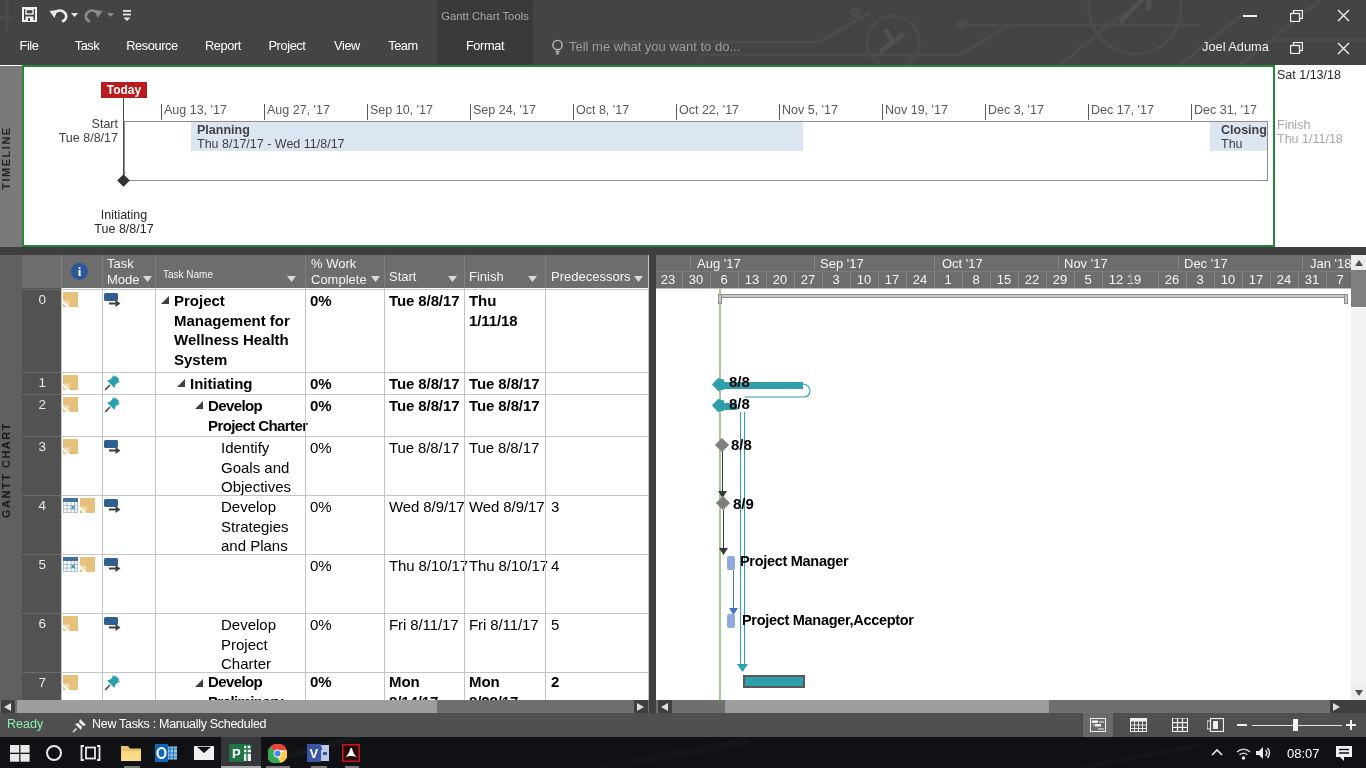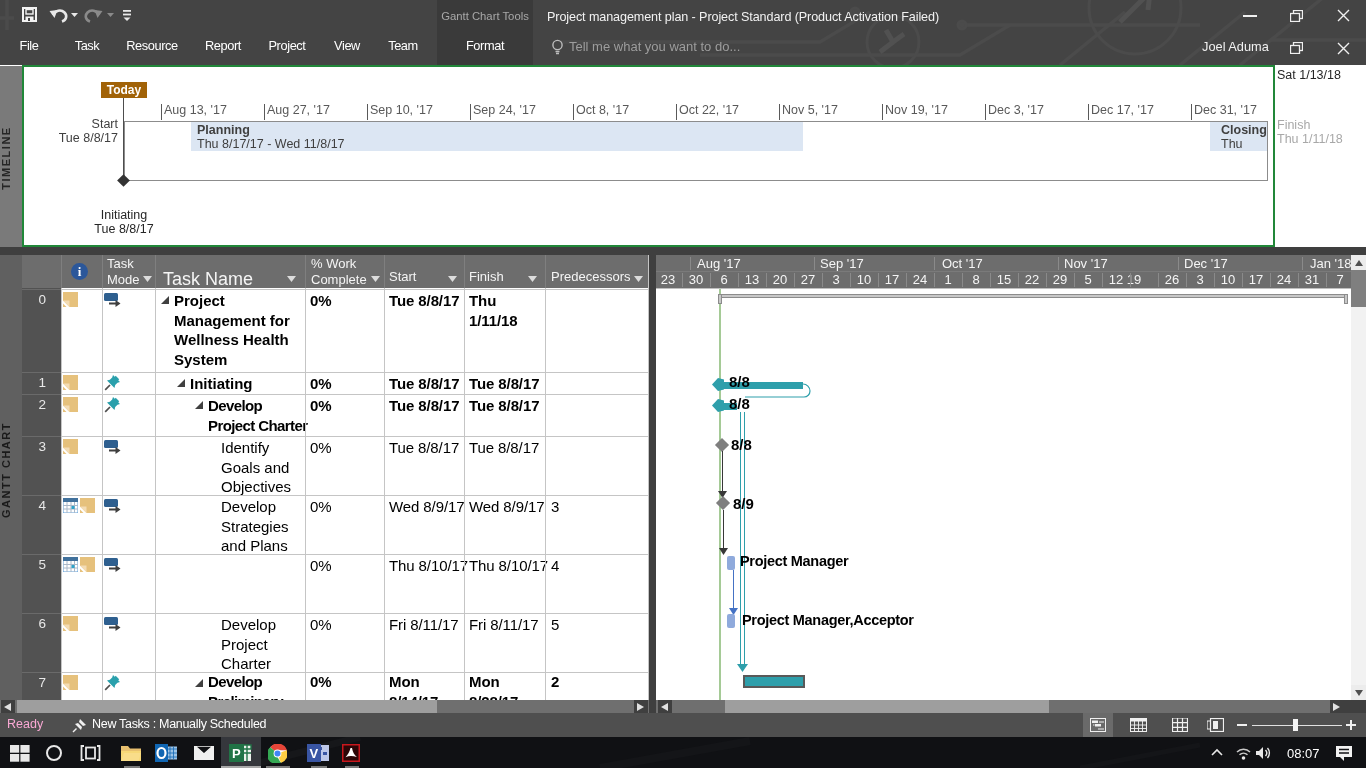--- a/index.html
+++ b/index.html
@@ -49,21 +49,20 @@
 <path d="M18.5 4 L10.5 3 L13.5 11 Z" fill="#8a8a8a"></path>
 <path d="M23 6 L30 6 L26.5 10 Z" fill="#8a8a8a"></path>
 </svg>
 <svg class="abs" style="left:121px;top:9px" width="12" height="12" viewBox="0 0 12 12">
 <rect x="2" y="1" width="8" height="1.8" fill="#e8e8e8"></rect>
 <rect x="2" y="4.6" width="8" height="1.8" fill="#e8e8e8"></rect>
 <path d="M2.5 8.5 L9.5 8.5 L6 12 Z" fill="#e8e8e8"></path>
 </svg>
 <div class="abs" style="left:437px;top:0;width:96px;height:65px;background:#3a3a3a;"></div>
 <div class="abs" style="left:437px;top:10px;width:96px;text-align:center;font-size:11.3px;color:#a8a8a8;white-space:nowrap;">Gantt Chart Tools</div>
-<div class="abs" style="left:547px;top:10px;font-size:12.6px;letter-spacing:-0.1px;color:#f2f2f2;white-space:nowrap;">Project management plan - Project Standard (Product Activation Failed)</div>
 <div class="abs" style="left:1243px;top:15px;width:14px;height:2px;background:#f0f0f0;"></div>
 <svg class="abs" style="left:1290px;top:10px" width="13" height="12" viewBox="0 0 13 12">
 <rect x="3.5" y="0.5" width="9" height="8" fill="none" stroke="#f0f0f0" stroke-width="1.3"></rect>
 <rect x="0.5" y="3.5" width="9" height="8" fill="#444444" stroke="#f0f0f0" stroke-width="1.3"></rect>
 </svg>
 <svg class="abs" style="left:1337px;top:9px" width="13" height="13" viewBox="0 0 13 13">
 <path d="M1 1 L12 12 M12 1 L1 12" stroke="#f0f0f0" stroke-width="1.4"></path>
 </svg>
 <div class="abs" style="left:-31px;top:38px;width:120px;text-align:center;font-size:12.8px;letter-spacing:-0.4px;color:#ffffff;">File</div>
 <div class="abs" style="left:27px;top:38px;width:120px;text-align:center;font-size:12.8px;letter-spacing:-0.4px;color:#ffffff;">Task</div>
@@ -84,21 +83,21 @@
 <rect x="0.5" y="3.5" width="9" height="8" fill="#444444" stroke="#f0f0f0" stroke-width="1.3"></rect>
 </svg>
 <svg class="abs" style="left:1337px;top:42px" width="13" height="13" viewBox="0 0 13 13">
 <path d="M1 1 L12 12 M12 1 L1 12" stroke="#f0f0f0" stroke-width="1.4"></path>
 </svg>
 </div>
 <div class="abs" style="left:0;top:65px;width:1366px;height:182px;background:#ffffff;">
 <div class="abs" style="left:0;top:1px;width:22px;height:181px;background:#7a7a7a;"></div>
 <div class="abs" style="left:-69px;top:82px;width:160px;height:22px;transform:rotate(-90deg);text-align:center;font-size:11px;font-weight:bold;letter-spacing:1.5px;color:#262626;">TIMELINE</div>
 <div class="abs" style="left:22px;top:0;width:1253px;height:182px;border:2px solid #218739;background:#ffffff;"></div>
-<div class="abs" style="left:101px;top:17px;width:46px;height:16px;background:#a16207;color:#ffffff;font-size:12px;font-weight:bold;text-align:center;line-height:16px;">Today</div>
+<div class="abs" style="left:101px;top:17px;width:46px;height:16px;background:#b91c1c;color:#ffffff;font-size:12px;font-weight:bold;text-align:center;line-height:16px;">Today</div>
 <div class="abs" style="left:123px;top:33px;width:1px;height:83px;background:#4d4d4d;"></div>
 <div class="abs" style="left:161px;top:39px;width:1px;height:16px;background:#595959;"></div>
 <div class="abs" style="left:164px;top:38px;font-size:12.5px;color:#595959;">Aug 13, '17</div>
 <div class="abs" style="left:264px;top:39px;width:1px;height:16px;background:#595959;"></div>
 <div class="abs" style="left:267px;top:38px;font-size:12.5px;color:#595959;">Aug 27, '17</div>
 <div class="abs" style="left:367px;top:39px;width:1px;height:16px;background:#595959;"></div>
 <div class="abs" style="left:370px;top:38px;font-size:12.5px;color:#595959;">Sep 10, '17</div>
 <div class="abs" style="left:470px;top:39px;width:1px;height:16px;background:#595959;"></div>
 <div class="abs" style="left:473px;top:38px;font-size:12.5px;color:#595959;">Sep 24, '17</div>
 <div class="abs" style="left:573px;top:39px;width:1px;height:16px;background:#595959;"></div>
@@ -129,21 +128,21 @@
 <div class="abs" style="left:64px;top:143px;width:120px;text-align:center;font-size:12.5px;color:#262626;">Initiating<br>Tue 8/8/17</div>
 <div class="abs" style="left:1277px;top:3px;font-size:12.5px;color:#262626;">Sat 1/13/18</div>
 <div class="abs" style="left:1277px;top:53px;font-size:12.5px;color:#a8a8a8;">Finish<br>Thu 1/11/18</div>
 </div>
 <div class="abs" style="left:0;top:247px;width:1366px;height:8px;background:#3f3f3f;"></div>
 <div class="abs" style="left:0;top:255px;width:1366px;height:445px;background:#ffffff;overflow:hidden;">
 <div class="abs" style="left:0;top:0;width:22px;height:445px;background:#606060;"></div>
 <div class="abs" style="left:-69px;top:204px;width:160px;height:22px;transform:rotate(-90deg);text-align:center;font-size:11px;font-weight:bold;letter-spacing:1.5px;color:#1a1a1a;">GANTT CHART</div>
 <div class="abs" style="left:22px;top:0;width:627px;height:33px;background:#6d6d6d;"></div>
 <div class="abs" style="left:107px;top:1px;font-size:13px;color:#f5f5f5;line-height:16px;">Task<br>Mode</div>
-<div class="abs" style="left:163px;top:14px;font-size:18px;color:#f5f5f5;">Task Name</div>
+<div class="abs" style="left:163px;top:14px;font-size:10px;color:#f5f5f5;">Task Name</div>
 <div class="abs" style="left:311px;top:1px;font-size:13px;color:#f5f5f5;line-height:16px;">% Work<br>Complete</div>
 <div class="abs" style="left:389px;top:14px;font-size:13px;color:#f5f5f5;">Start</div>
 <div class="abs" style="left:469px;top:14px;font-size:13px;color:#f5f5f5;">Finish</div>
 <div class="abs" style="left:551px;top:14px;font-size:13px;color:#f5f5f5;">Predecessors</div>
 <svg class="abs" style="left:143px;top:21px" width="9" height="6" viewBox="0 0 9 6">
         <path d="M0 0 L9 0 L4.5 6 Z" fill="#dcdcdc"></path>
       </svg>
 <svg class="abs" style="left:287px;top:21px" width="9" height="6" viewBox="0 0 9 6">
         <path d="M0 0 L9 0 L4.5 6 Z" fill="#dcdcdc"></path>
       </svg>
@@ -464,21 +463,21 @@
         </svg>
 <div class="abs" style="left:69px;top:0px;width:324px;height:13px;background:#9e9e9e;"></div>
 <div class="abs" style="left:674px;top:0px;width:14px;height:13px;background:#3f3f3f;"></div>
 <svg class="abs" style="left:677px;top:3px" width="7" height="8" viewBox="0 0 7 8">
           <path d="M0 0 L0 8 L7 4 Z" fill="#e0e0e0"></path>
         </svg>
 </div>
 <div class="abs" style="left:1344px;top:0;width:22px;height:13px;background:#3f3f3f;"></div>
 </div>
 <div class="abs" style="left:0;top:713px;width:1366px;height:24px;background:#4f4f4f;">
-<div class="abs" style="left:7px;top:4px;font-size:12.5px;color:#f9a8d4;">Ready</div>
+<div class="abs" style="left:7px;top:4px;font-size:12.5px;color:#86efac;">Ready</div>
 <svg class="abs" style="left:72px;top:5px" width="15" height="15" viewBox="0 0 15 15">
 <path d="M8 1 L14 7 L11 8 L7 4 Z" fill="#f0f0f0"></path>
 <path d="M6 5 L10 9 L9 12 L3 6 Z" fill="#f0f0f0"></path>
 <path d="M4.5 10.5 L1 14" stroke="#f0f0f0" stroke-width="1.5"></path>
 </svg>
 <div class="abs" style="left:92px;top:4px;font-size:12.5px;letter-spacing:-0.3px;color:#ffffff;">New Tasks : Manually Scheduled</div>
 <div class="abs" style="left:1083px;top:0px;width:30px;height:24px;background:#6a6a6a;"></div>
 <svg class="abs" style="left:1090px;top:5px" width="16" height="14" viewBox="0 0 16 14">
 <rect x="0.5" y="0.5" width="15" height="13" fill="none" stroke="#f0f0f0"></rect>
 <rect x="2" y="2.5" width="6" height="2.5" fill="#f0f0f0"></rect>

